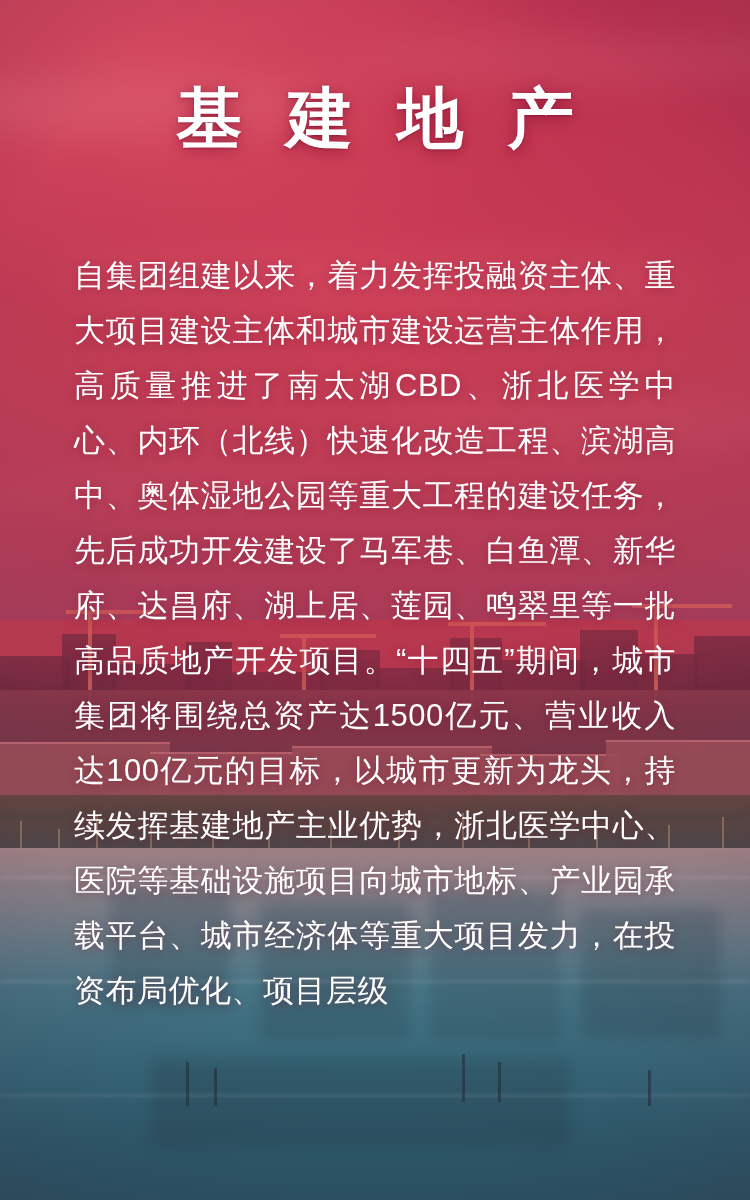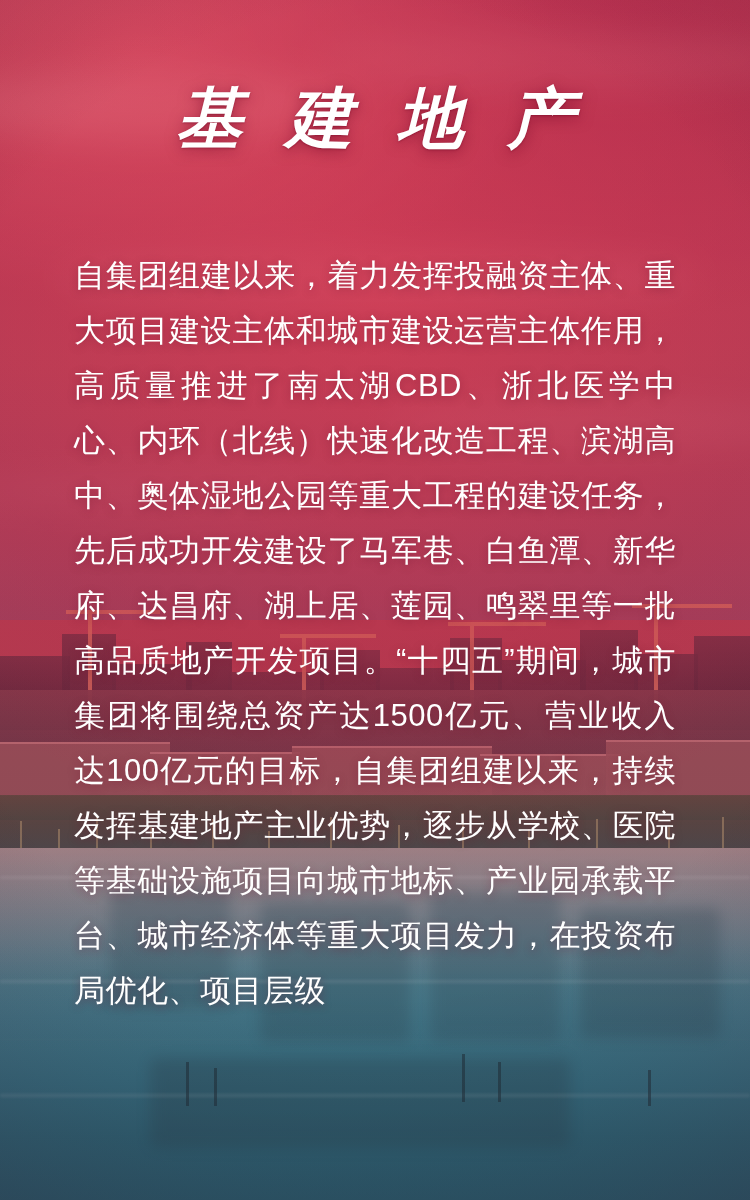--- a/index.html
+++ b/index.html
@@ -167,21 +167,20 @@
     position: absolute;
     top: 74px;
     left: 0; right: 0;
     text-align: center;
     color: #ffffff;
     font-family: "Liberation Serif", serif;
     font-size: 66px;
     font-weight: 700;
     letter-spacing: 14px;
     text-indent: 14px;
-    font-style: italic;
     text-shadow: 0 3px 14px rgba(120,10,40,.55), 0 1px 2px rgba(120,10,40,.5);
   }
 
   .body-text {
     position: absolute;
     top: 248px;
     left: 74px;
     width: 602px;
     color: #ffffff;
     font-family: "Liberation Sans", sans-serif;
@@ -287,16 +286,16 @@
       <div class="post" style="left:648px; top:222px; height:36px;"></div>
     </div>
 
     <div class="grade"></div>
     <div class="vignette"></div>
   </div>
 
   <div class="content">
     <div class="title">基 建 地 产</div>
 
-    <div class="body-text">自集团组建以来，着力发挥投融资主体、重大项目建设主体和城市建设运营主体作用，高质量推进了南太湖CBD、浙北医学中心、内环（北线）快速化改造工程、滨湖高中、奥体湿地公园等重大工程的建设任务，先后成功开发建设了马军巷、白鱼潭、新华府、达昌府、湖上居、莲园、鸣翠里等一批高品质地产开发项目。“十四五”期间，城市集团将围绕总资产达1500亿元、营业收入达100亿元的目标，自集团组建以来，持续发挥基建地产主业优势，逐步从学校、医院等基础设施项目向城市地标、产业园承载平台、城市经济体等重大项目发力，在投资布局优化、项目层级</div>
+    <div class="body-text">自集团组建以来，着力发挥投融资主体、重大项目建设主体和城市建设运营主体作用，高质量推进了南太湖CBD、浙北医学中心、内环（北线）快速化改造工程、滨湖高中、奥体湿地公园等重大工程的建设任务，先后成功开发建设了马军巷、白鱼潭、新华府、达昌府、湖上居、莲园、鸣翠里等一批高品质地产开发项目。“十四五”期间，城市集团将围绕总资产达1500亿元、营业收入达100亿元的目标，以城市更新为龙头，持续发挥基建地产主业优势，浙北医学中心、医院等基础设施项目向城市地标、产业园承载平台、城市经济体等重大项目发力，在投资布局优化、项目层级</div>
   </div>
 
 </div>
 
 </body></html>

